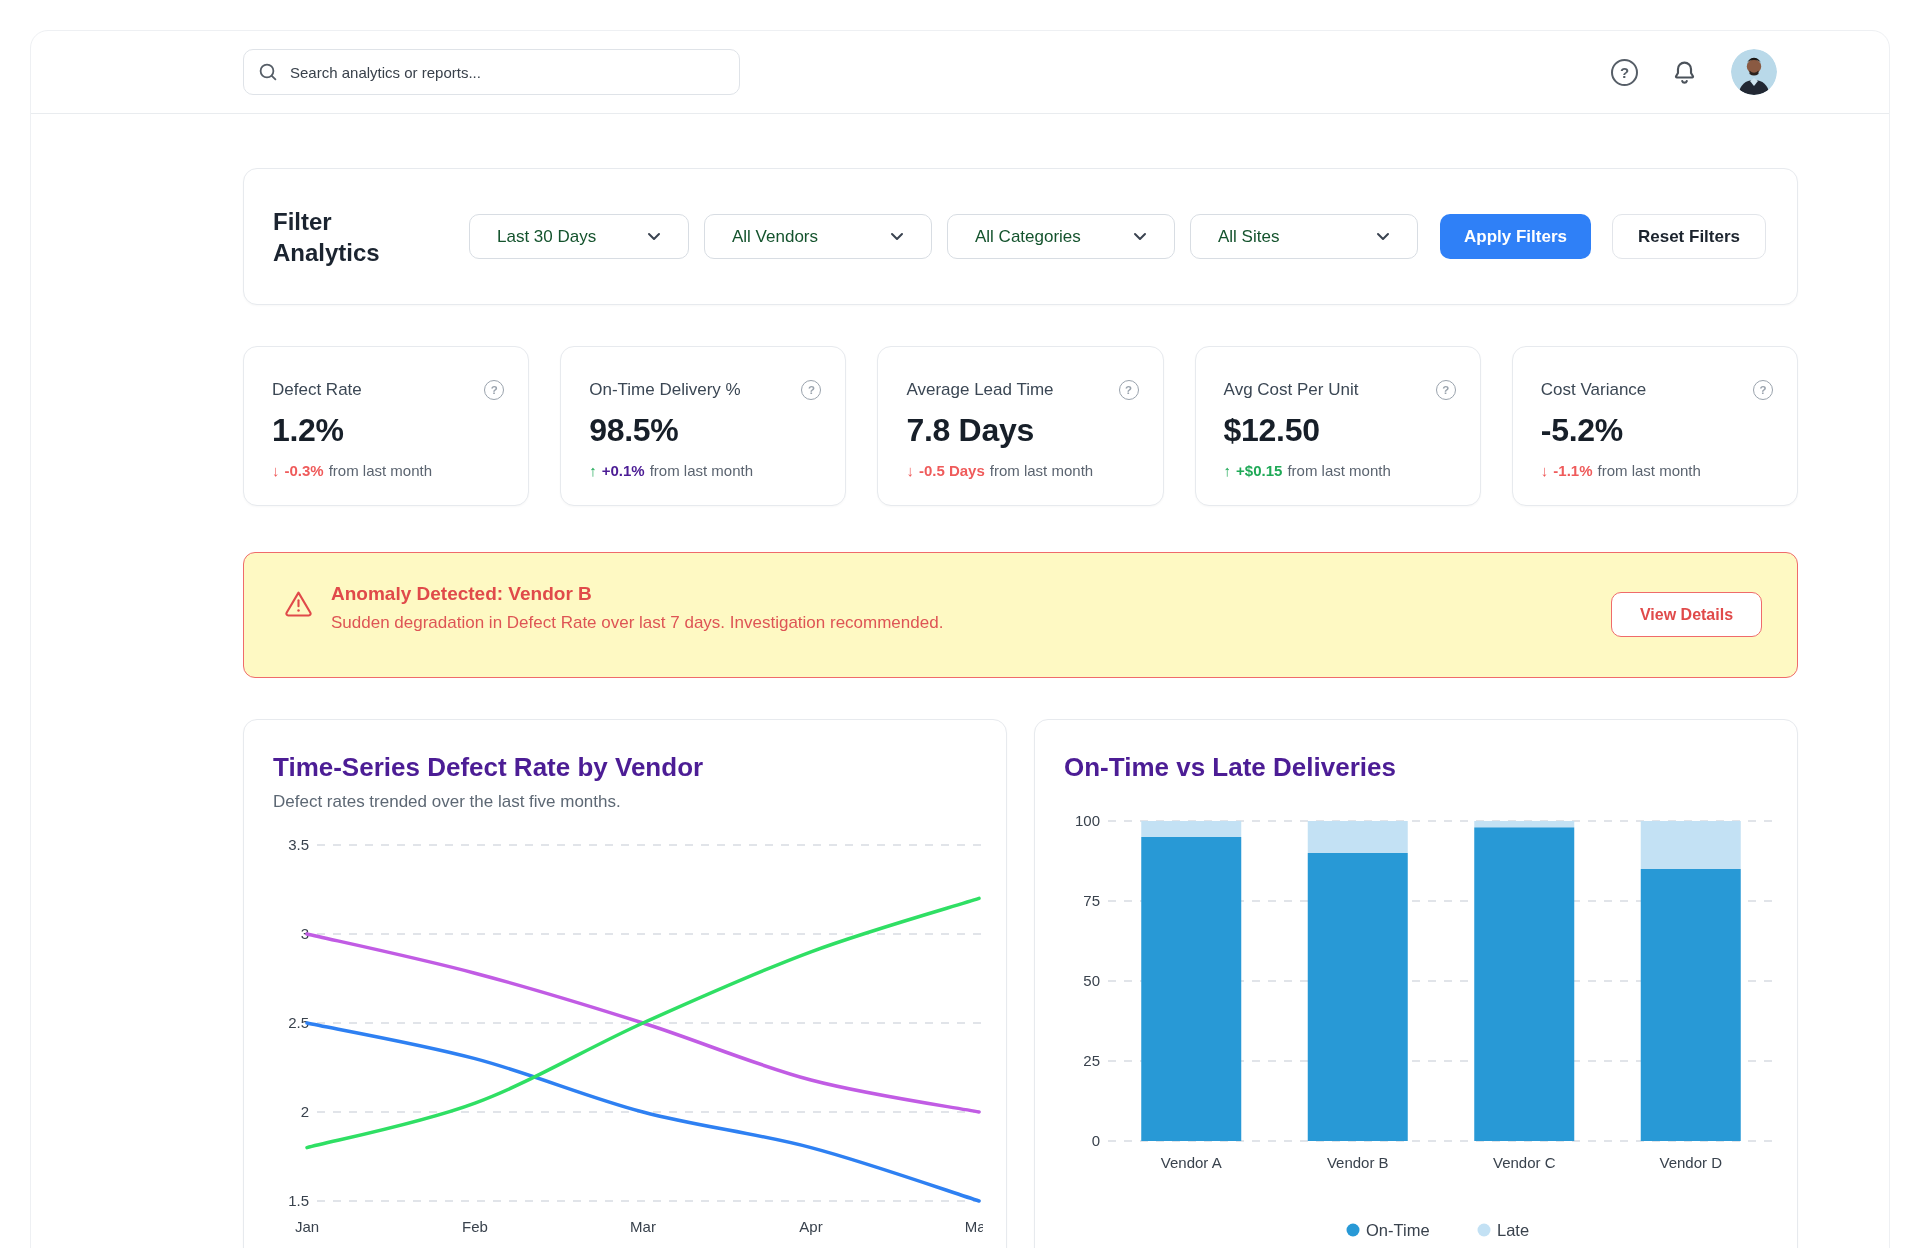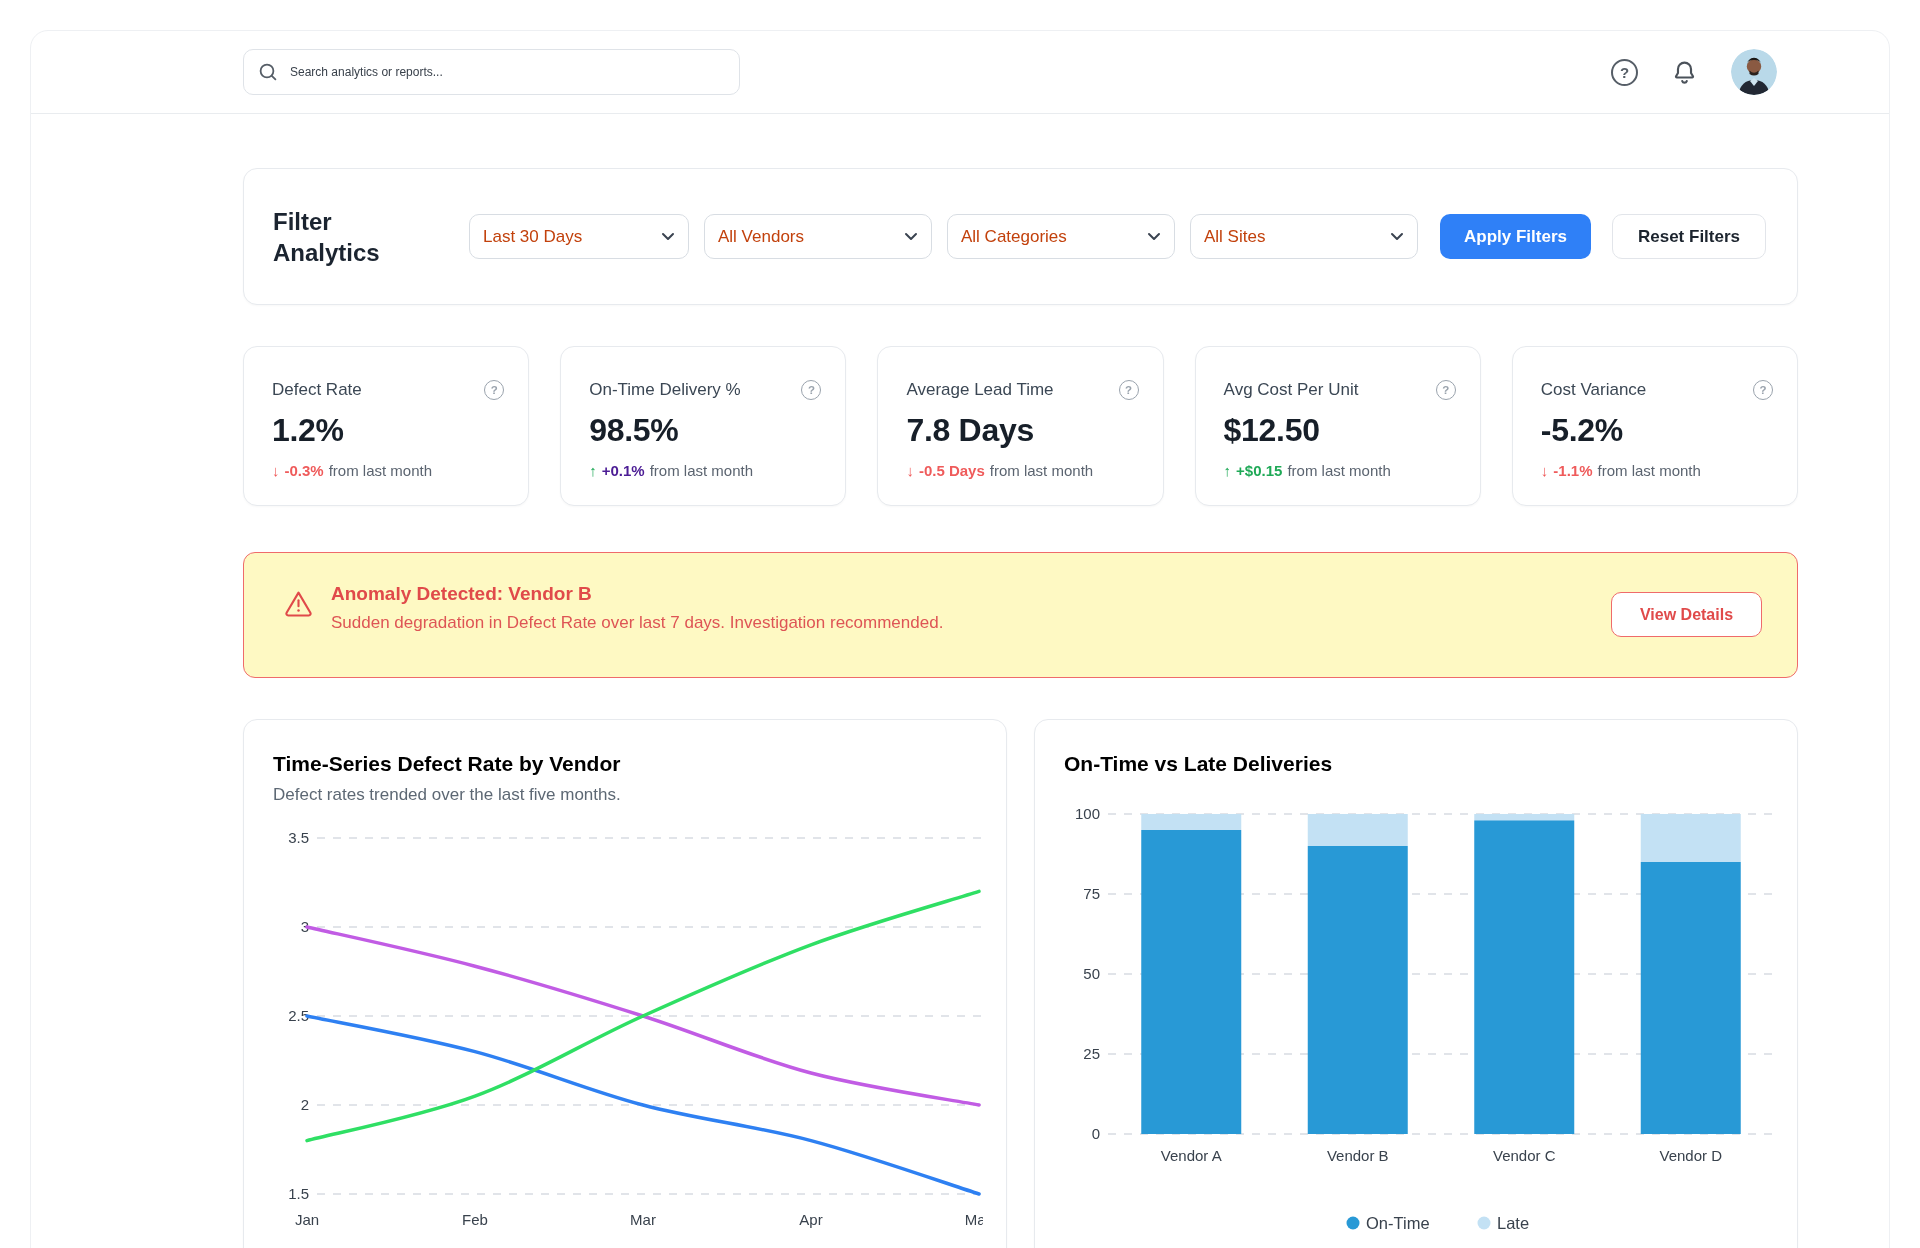--- a/index.html
+++ b/index.html
@@ -5,40 +5,40 @@
   * { margin:0; padding:0; box-sizing:border-box; }
   html,body { width:1920px; height:1248px; overflow:hidden; background:#ffffff;
               font-family:"Liberation Sans", sans-serif; color:#1b2430; }
   .app-panel { position:absolute; left:30px; top:30px; width:1860px; height:1400px;
                background:#fff; border:1px solid #eef0f3; border-radius:18px; }
   
   .topbar { height:83px; display:flex; align-items:center; border-bottom:1px solid #e9ecef;
             padding-left:212px; padding-right:112px; }
   .search-box { width:497px; height:46px; border:1px solid #dfe3e8; border-radius:10px;
                 display:flex; align-items:center; gap:11px; padding:0 14px; background:#fff; }
-  .search-box input { border:none; outline:none; font-size:12px; color:#39414b; width:100%;
+  .search-box input { border:none; outline:none; font-size:15px; color:#39414b; width:100%;
                       font-family:"Liberation Sans", sans-serif; background:transparent; }
   .search-box input::placeholder { color:#39414b; opacity:1; }
   .topbar-right { margin-left:auto; display:flex; align-items:center; gap:33px; }
   .help-circle { width:27px; height:27px; border:2px solid #565e67; border-radius:50%;
                  display:flex; align-items:center; justify-content:center;
                  font-size:15px; font-weight:700; color:#565e67; cursor:pointer; }
   .avatar { width:46px; height:46px; border-radius:50%; overflow:hidden; cursor:pointer; }
   
   .main { padding:54px 91px 0 212px; }
   .card { background:#fff; border:1px solid #e7eaee; border-radius:14px;
           box-shadow:0 1px 2px rgba(16,24,40,.03); }
   
   .filter-card { height:137px; display:flex; align-items:center; padding:0 25px 0 29px; }
   .filter-title { font-size:24px; font-weight:700; line-height:31px; width:150px;
                   margin-right:46px; color:#1b2430; }
   .filter-row { display:flex; align-items:center; gap:15px; flex:1; }
   .dropdown { height:45px; border:1px solid #d8dde3; border-radius:10px; background:#fff;
               display:flex; align-items:center; justify-content:space-between;
-              padding:0 13px; font-size:17px; color:#c2410c; cursor:pointer; }
+              padding:0 27px; font-size:17px; color:#14532d; cursor:pointer; }
   .dd-1 { width:220px; } .dd-2,.dd-3,.dd-4 { width:228px; }
   .btn { height:45px; border-radius:10px; font-size:17px; font-weight:700; cursor:pointer;
          display:flex; align-items:center; justify-content:center;
          font-family:"Liberation Sans", sans-serif; }
   .btn-apply { width:151px; margin-left:7px; background:#2f80f7; color:#fff; border:none; }
   .btn-reset { width:154px; margin-left:6px; background:#fff; color:#1c242e; border:1px solid #e2e5ea; }
   
   .kpi-row { display:flex; gap:31px; margin-top:41px; }
   .kpi-card { flex:1; height:160px; padding:33px 24px 0 28px; }
   .kpi-head { display:flex; align-items:center; justify-content:space-between; }
@@ -56,21 +56,21 @@
            display:flex; gap:17px; }
   .alert-title { font-size:19px; font-weight:700; color:#e04a4a; }
   .alert-msg { font-size:17px; color:#de5555; margin-top:8px; }
   .alert-btn { position:absolute; right:35px; top:39px; width:151px; height:45px;
                background:#fff; border:1px solid #ef6b6b; border-radius:10px;
                color:#e04a4a; font-size:16px; font-weight:700; cursor:pointer;
                font-family:"Liberation Sans", sans-serif; }
   
   .charts-row { display:flex; gap:27px; margin-top:41px; }
   .chart-card { flex:1; height:580px; padding:32px 25px 0 29px; overflow:hidden; }
-  .chart-title { font-size:21px; font-weight:700; color:#000000; }
+  .chart-title { font-size:26px; font-weight:700; color:#4c1d95; }
   .chart-sub { font-size:17px; color:#5d6874; margin-top:9px; }
   .chart-plot { margin-top:28px; }
   svg text { font-family:"Liberation Sans", sans-serif; }
 </style>
 </head>
 <body>
 
 <div class="app-panel">
 
   <div class="topbar">

